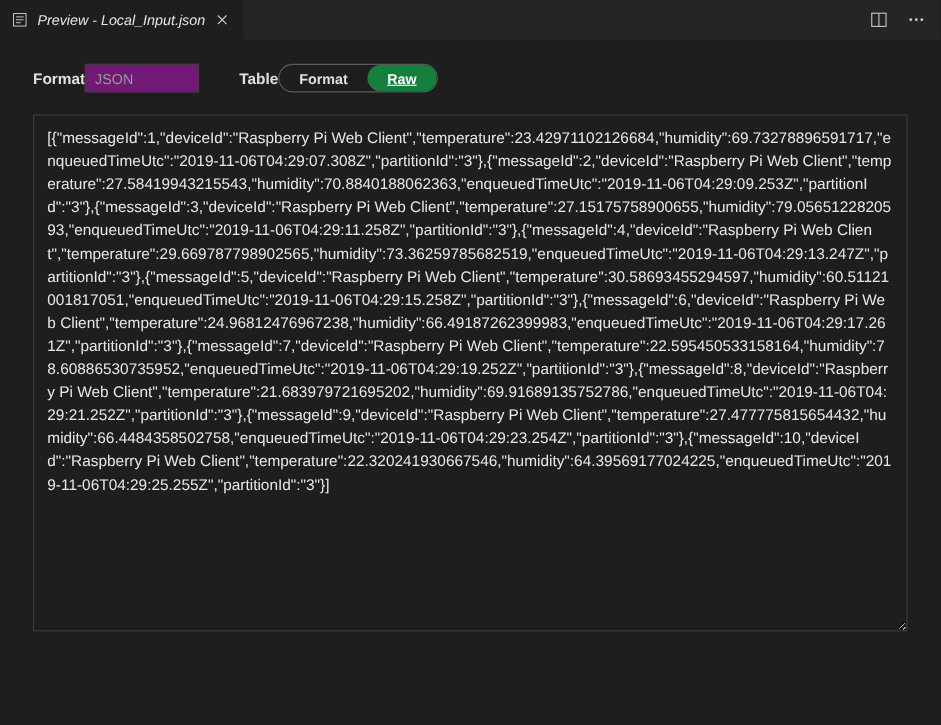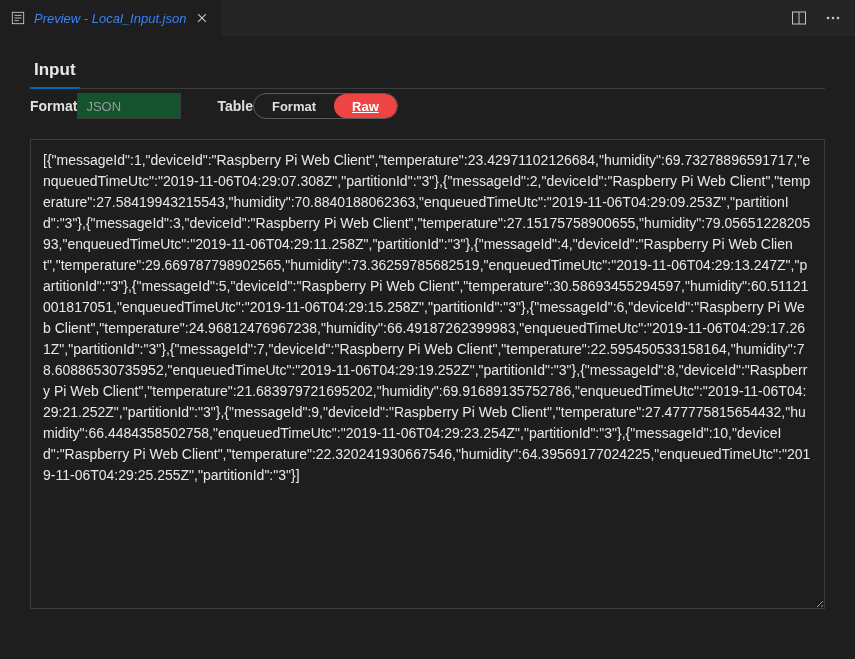--- a/index.html
+++ b/index.html
@@ -26,21 +26,21 @@
     gap: 8px;
     border-right: 1px solid #1e1e1e;
   }
   .tab .tab-icon {
     width: 16px; height: 16px;
     display: flex; align-items: center; justify-content: center;
   }
   .tab .tab-icon svg { width: 14px; height: 14px; }
   .tab-title {
     font-size: 13px;
-    color: #3b82f6;
+    color: #e5e5e5;
     font-style: italic;
   }
   .tab-close {
     width: 16px; height: 16px;
     display: flex; align-items: center; justify-content: center;
     cursor: pointer;
     color: #cccccc;
   }
   .tab-close svg { width: 14px; height: 14px; }
   .titlebar-spacer { flex: 1; background: #252526; }
@@ -93,21 +93,21 @@
     text-align: center;
   }
   .control-label {
     color: #e0e0e0;
     font-weight: 600;
     font-size: 14px;
   }
   .format-select {
     width: 104px;
     height: 26px;
-    background: #14532d;
+    background: #701a75;
     border: 1px solid #3c3c3c;
     color: #9a9a9a;
     padding: 8px 8px;
     font-size: 13px;
     display: flex;
     align-items: center;
     justify-content: space-between;
     cursor: default;
   }
   .format-select .chev {
@@ -126,21 +126,21 @@
   .view-opt {
     padding: 0 18px;
     display: flex;
     align-items: center;
     font-size: 13px;
     color: #e0e0e0;
     cursor: pointer;
     font-weight: 600;
   }
   .view-opt.active {
-    background: #ef4444;
+    background: #15803d;
     color: #ffffff;
     border-radius: 14px;
     text-decoration: underline;
   }
 
   .json-box {
     margin-top: 20px;
     border: 1px solid #3c3c3c;
     background: #1e1e1e;
     padding: 10px 12px;
@@ -191,23 +191,20 @@
         <circle cx="3" cy="8" r="1.3"></circle>
         <circle cx="8" cy="8" r="1.3"></circle>
         <circle cx="13" cy="8" r="1.3"></circle>
       </svg>
     </span>
   </div>
 </div>
 
 <div class="content">
 
-  <div class="section-tabs">
-    <div class="section-tab active">Input</div>
-  </div>
 
   <div class="controls-row">
     <span class="control-label">Format</span>
     <div class="format-select">
       <span>JSON</span>
       <span class="chev">▾</span>
     </div>
     <span class="view-spacer"></span>
     <span class="control-label">Table</span>
     <div class="view-toggle">

